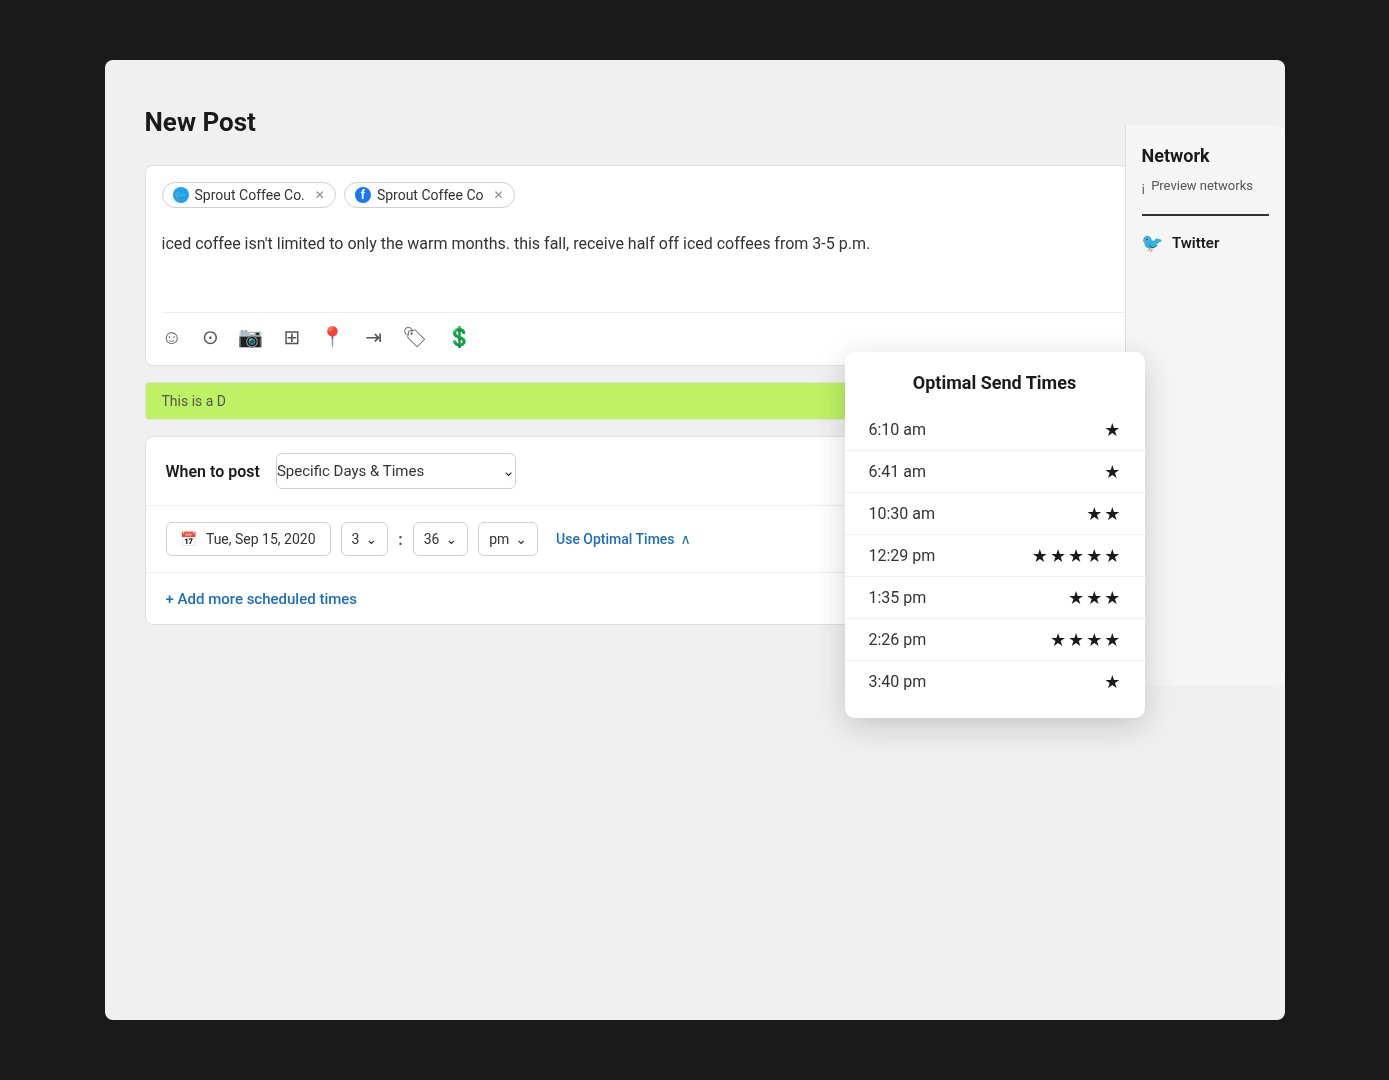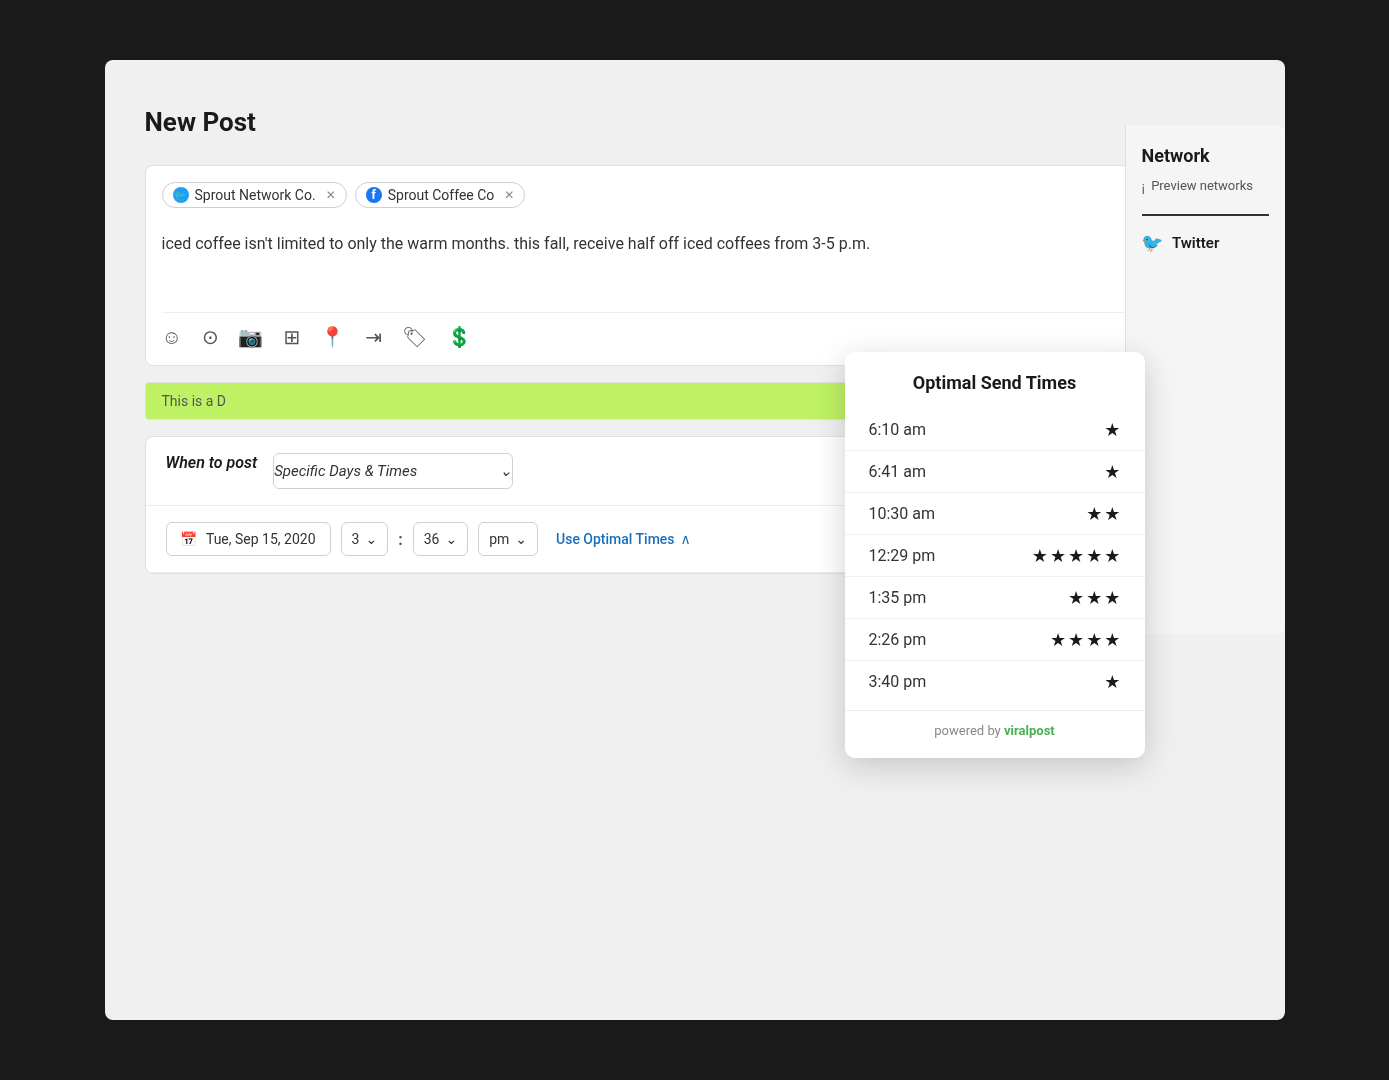--- a/index.html
+++ b/index.html
@@ -118,25 +118,24 @@
       align-items: center;
     }
     .schedule-card {
       background: #fff;
       border: 1px solid #e0e0e0;
       border-radius: 8px;
       overflow: hidden;
     }
     .when-to-post-row {
       display: flex;
-      align-items: flex-start;
+      align-items: center;
       padding: 16px 20px;
       gap: 16px;
       border-bottom: 1px solid #eee;
-      font-style: italic;
     }
     .when-label {
       font-size: 16px;
       font-weight: 600;
       color: #1a1a1a;
       white-space: nowrap;
     }
     .dropdown-select {
       display: flex;
       align-items: center;
@@ -325,21 +324,21 @@
 <div class="outer-container">
   <h1 class="page-title">New Post</h1>
 
   <div class="main-layout">
     <div class="left-content">
 
       <div class="compose-card">
         <div class="profile-tags">
           <div class="profile-tag">
             <div class="tag-icon twitter">🐦</div>
-            <span>Sprout Network Co.</span>
+            <span>Sprout Coffee Co.</span>
             <span class="tag-close">✕</span>
           </div>
           <div class="profile-tag">
             <div class="tag-icon facebook" style="font-size:12px;font-weight:bold;">f</div>
             <span>Sprout Coffee Co</span>
             <span class="tag-close">✕</span>
           </div>
           <span class="dropdown-arrow">⌄</span>
         </div>
         <div class="compose-text">iced coffee isn't limited to only the warm months. this fall, receive half off iced coffees from 3-5 p.m.</div>
@@ -386,20 +385,29 @@
           <div class="time-dropdown">
             <span>pm</span>
             <span>⌄</span>
           </div>
           <div class="optimal-times-btn">
             <span>Use Optimal Times</span>
             <span>∧</span>
           </div>
         </div>
 
+        <div class="add-scheduled-row">
+          <div class="add-times-btn">
+            <span>+ Add more scheduled times</span>
+          </div>
+          <div>
+            <span class="bulk-schedule-text">Need to schedule a lot at once?</span>
+            <span class="bulk-link">Try Bulk S</span>
+          </div>
+        </div>
       </div>
 
     </div>
 
     <div class="right-sidebar">
       <div class="network-title">Network</div>
       <div class="preview-text">
         <span class="info-icon">ℹ</span>
         <span>Preview networks</span>
       </div>
@@ -461,19 +469,15 @@
             <span class="star">★</span>
           </div>
         </div>
         <div class="time-row">
           <span class="time-text">3:40 pm</span>
           <div class="stars">
             <span class="star">★</span>
           </div>
         </div>
       </div>
-    <div class="powered-by">
-      <span>powered by</span>
-      <span class="viralpost-brand">viralpost</span>
-    </div>
   </div>
 
 </div>
 
 </body></html>

